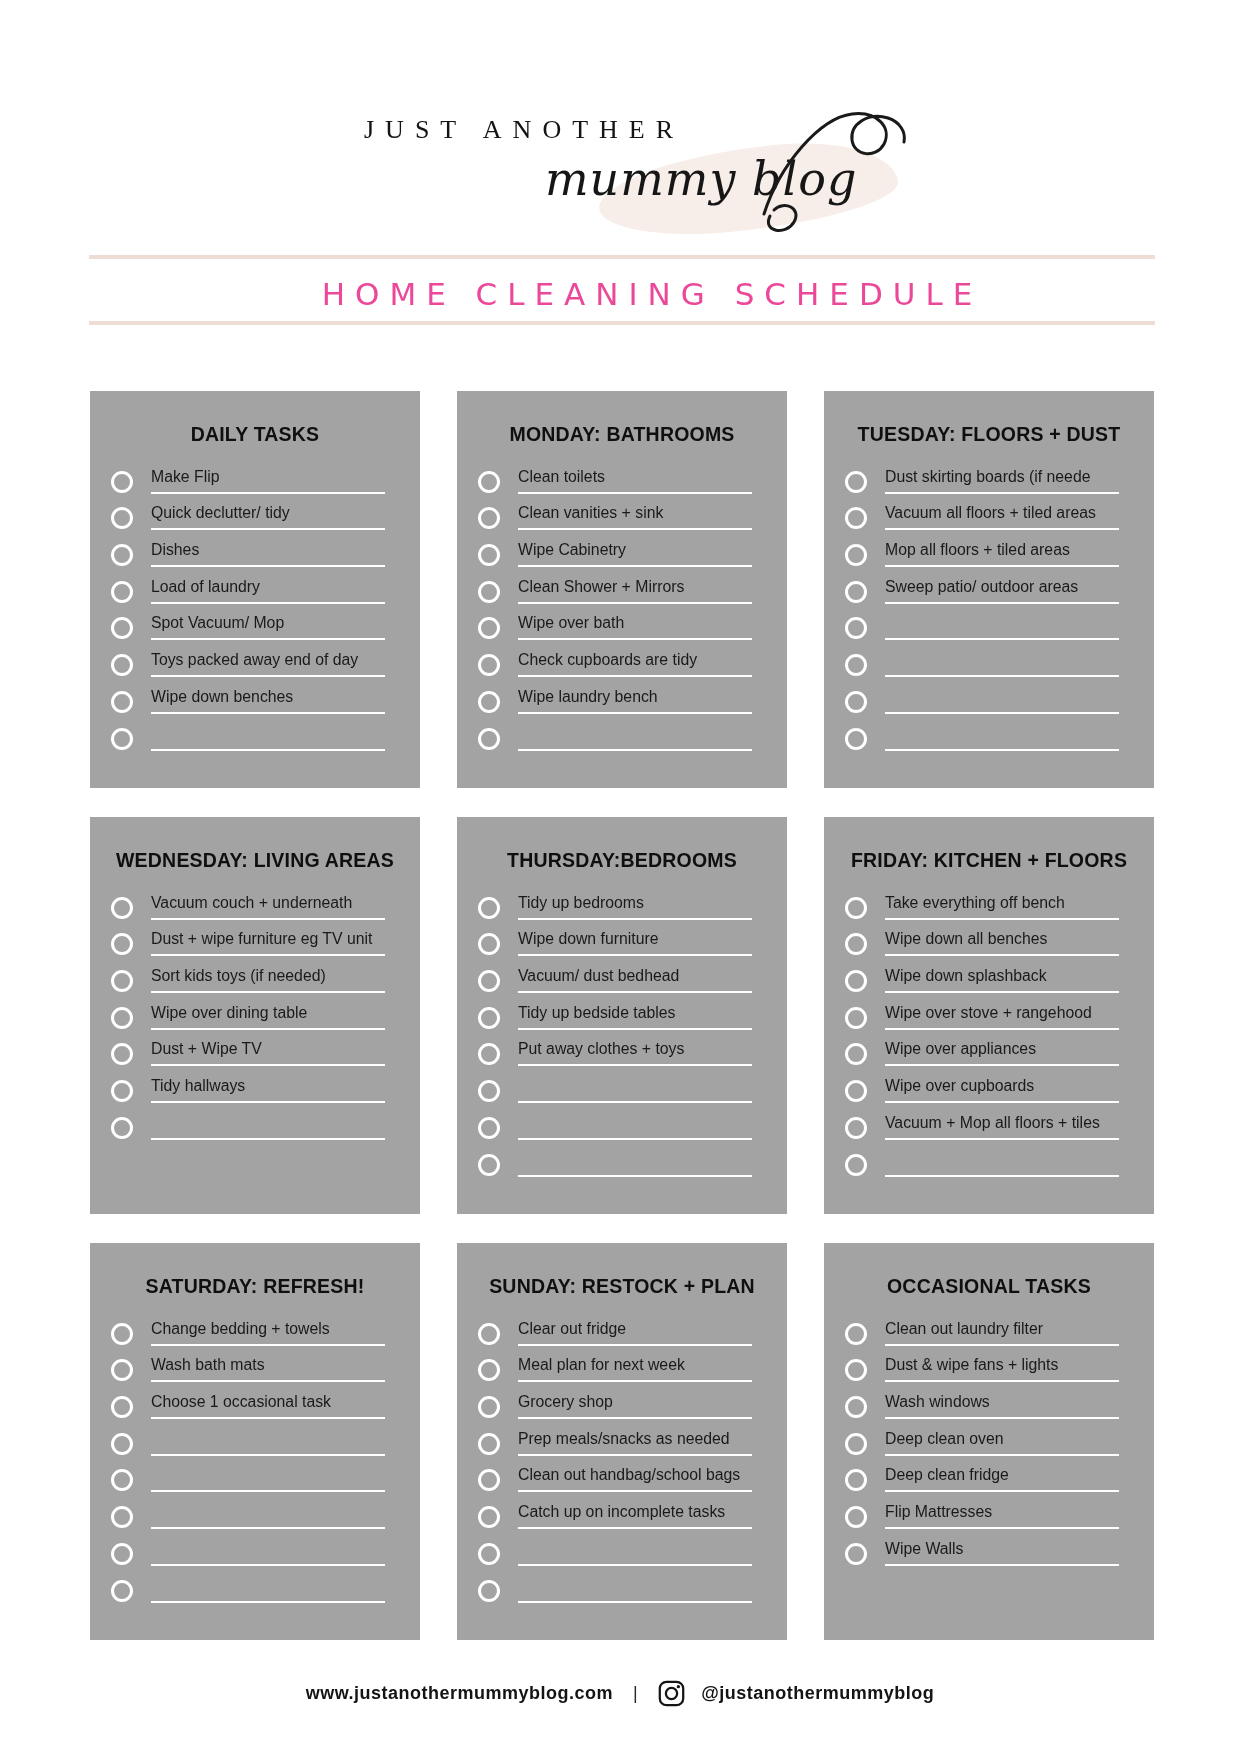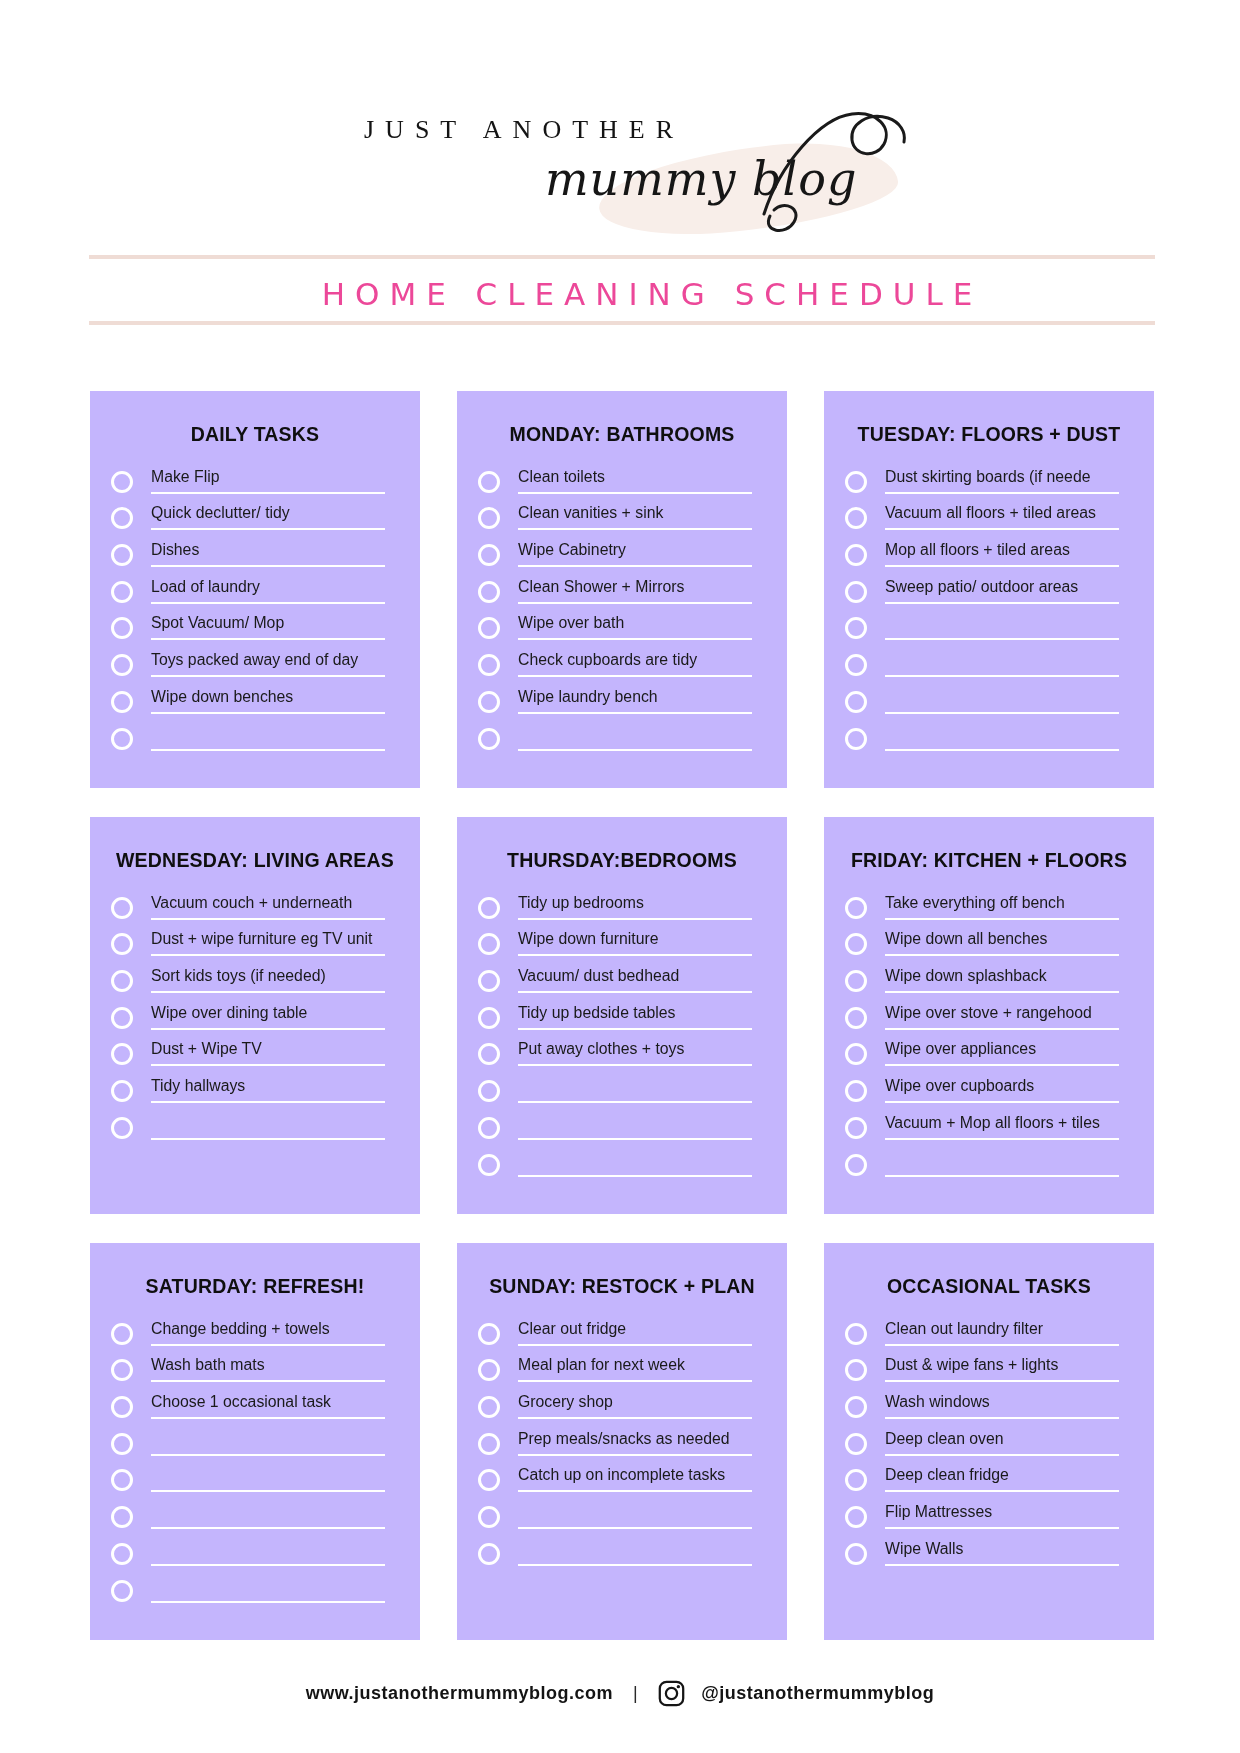--- a/index.html
+++ b/index.html
@@ -37,21 +37,21 @@
     font-family:"DejaVu Sans", sans-serif; font-size:31px; font-weight:400;
     letter-spacing:10px; color:#ec4899; white-space:nowrap;margin-left:32px;
   }
 
   
   .grid {
     position:absolute; left:90px; top:391px; width:1064px;
     display:grid; grid-template-columns:repeat(3, 330px);
     grid-auto-rows:397px; column-gap:37px; row-gap:29px;
   }
-  .card { background:#c4b5fd; padding:30px 35px 0 21px; }
+  .card { background:#a3a3a3; padding:30px 35px 0 21px; }
   .card-title {
     margin:0 -35px 10px -21px; text-align:center;
     font-size:19.5px; font-weight:bold; letter-spacing:0.2px; color:#0f0f0f;
     white-space:nowrap; line-height:26px;
   }
   .row { position:relative; height:36.7px; }
   .circ {
     position:absolute; left:0; bottom:1px; width:22px; height:22px;
     border:3px solid #ffffff; border-radius:50%;
   }
@@ -350,20 +350,24 @@
         <span class="circ"></span>
         <span class="task">Meal plan for next week</span>
       </div>
     <div class="row">
         <span class="circ"></span>
         <span class="task">Grocery shop</span>
       </div>
     <div class="row">
         <span class="circ"></span>
         <span class="task">Prep meals/snacks  as needed</span>
+      </div>
+    <div class="row">
+        <span class="circ"></span>
+        <span class="task">Clean out handbag/school bags</span>
       </div>
     <div class="row">
         <span class="circ"></span>
         <span class="task">Catch up on incomplete tasks</span>
       </div>
     <div class="row">
         <span class="circ"></span>
         <span class="task"></span>
       </div>
     <div class="row">

